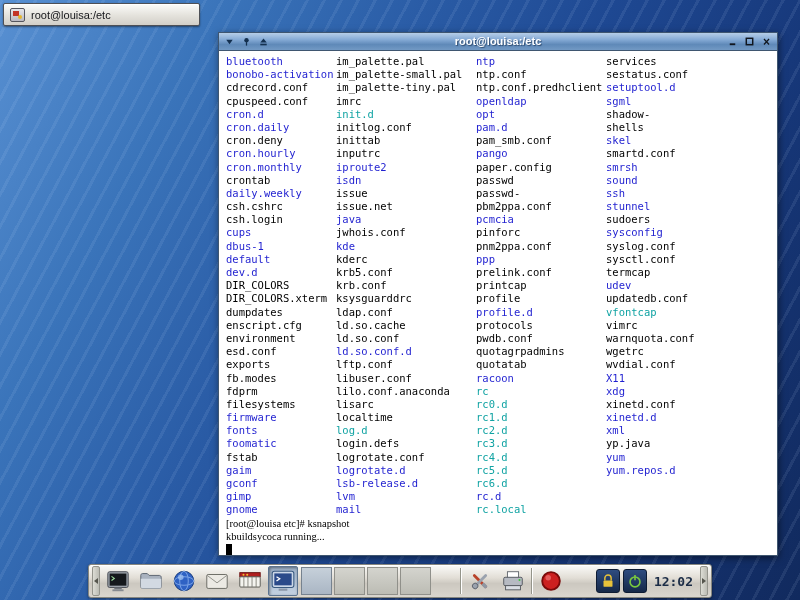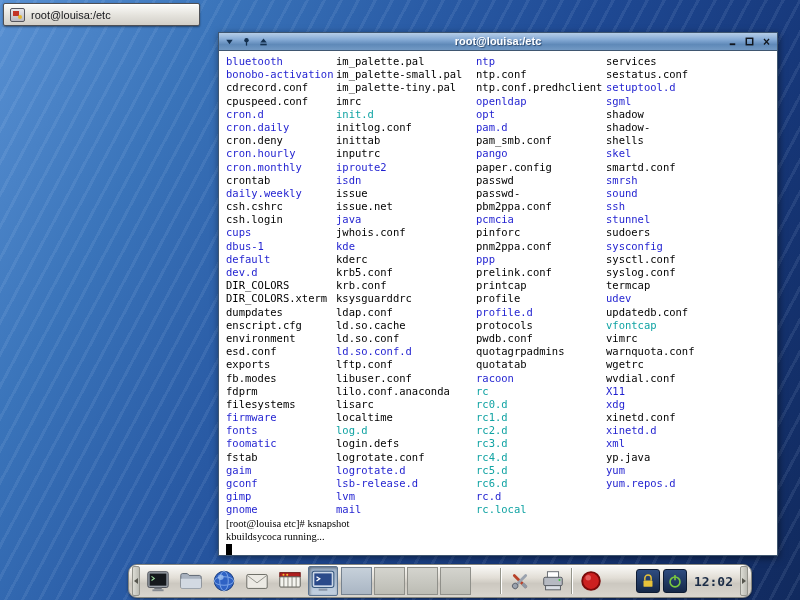--- a/index.html
+++ b/index.html
@@ -71,23 +71,23 @@
   .ls.link { color:var(--link-color,#10a3a3); }
   .ls.file { color:var(--file-color,#000000); }
   .tline { height:13.2px; white-space:pre;font-family:Liberation Serif, serif; }
   .cursor { width:6px; height:11px; background:#000; margin-top:1px; }
 
   
   .panel {
     position:absolute; bottom:2px; left:50%; transform:translateX(-50%);
     width:624px; height:34px;
     background:linear-gradient(180deg,#fbfbf9 0%,#e2ded6 40%,#ccc8c0 58%,#dad6ce 100%);
-    border:1px solid #87877f; border-radius:9px;
+    border:1px solid #87877f; border-radius:3px;
     box-shadow:0 1px 3px rgba(0,0,0,.45), inset 0 1px 0 #ffffff;
-    display:flex; align-items:center; gap:3px; padding:0 3px;margin-left:40px;
+    display:flex; align-items:center; gap:3px; padding:0 3px;
   }
   .handle { width:8px; height:30px; flex:0 0 auto;
     background:linear-gradient(90deg,#dcdcd4,#bcbcb4); border:1px solid #94948c; border-radius:2px;
     display:flex; align-items:center; justify-content:center; cursor:pointer; }
   .tri-l { width:0;height:0;border-top:3px solid transparent;border-bottom:3px solid transparent;border-right:4px solid #55554d; }
   .tri-r { width:0;height:0;border-top:3px solid transparent;border-bottom:3px solid transparent;border-left:4px solid #55554d; }
   .launcher { width:30px; height:30px; flex:0 0 auto; display:flex; align-items:center; justify-content:center; border-radius:2px; cursor:pointer; }
   .launcher svg { width:26px; height:26px; display:block; }
   .launcher.pressed {
     background:linear-gradient(180deg,#9cb0c8,#c4d2e2);
@@ -267,33 +267,32 @@
             <div class="ls link">rc5.d</div>
             <div class="ls link">rc6.d</div>
             <div class="ls dir">rc.d</div>
             <div class="ls link">rc.local</div>
           </div>
         <div class="lscol c3">
             <div class="ls file">services</div>
             <div class="ls file">sestatus.conf</div>
             <div class="ls dir">setuptool.d</div>
             <div class="ls dir">sgml</div>
-            <div class="ls file">shadow</div>
             <div class="ls file">shadow-</div>
             <div class="ls file">shells</div>
             <div class="ls dir">skel</div>
             <div class="ls file">smartd.conf</div>
             <div class="ls dir">smrsh</div>
             <div class="ls dir">sound</div>
             <div class="ls dir">ssh</div>
             <div class="ls dir">stunnel</div>
             <div class="ls file">sudoers</div>
             <div class="ls dir">sysconfig</div>
+            <div class="ls file">syslog.conf</div>
             <div class="ls file">sysctl.conf</div>
-            <div class="ls file">syslog.conf</div>
             <div class="ls file">termcap</div>
             <div class="ls dir">udev</div>
             <div class="ls file">updatedb.conf</div>
             <div class="ls link">vfontcap</div>
             <div class="ls file">vimrc</div>
             <div class="ls file">warnquota.conf</div>
             <div class="ls file">wgetrc</div>
             <div class="ls file">wvdial.conf</div>
             <div class="ls dir">X11</div>
             <div class="ls dir">xdg</div>

